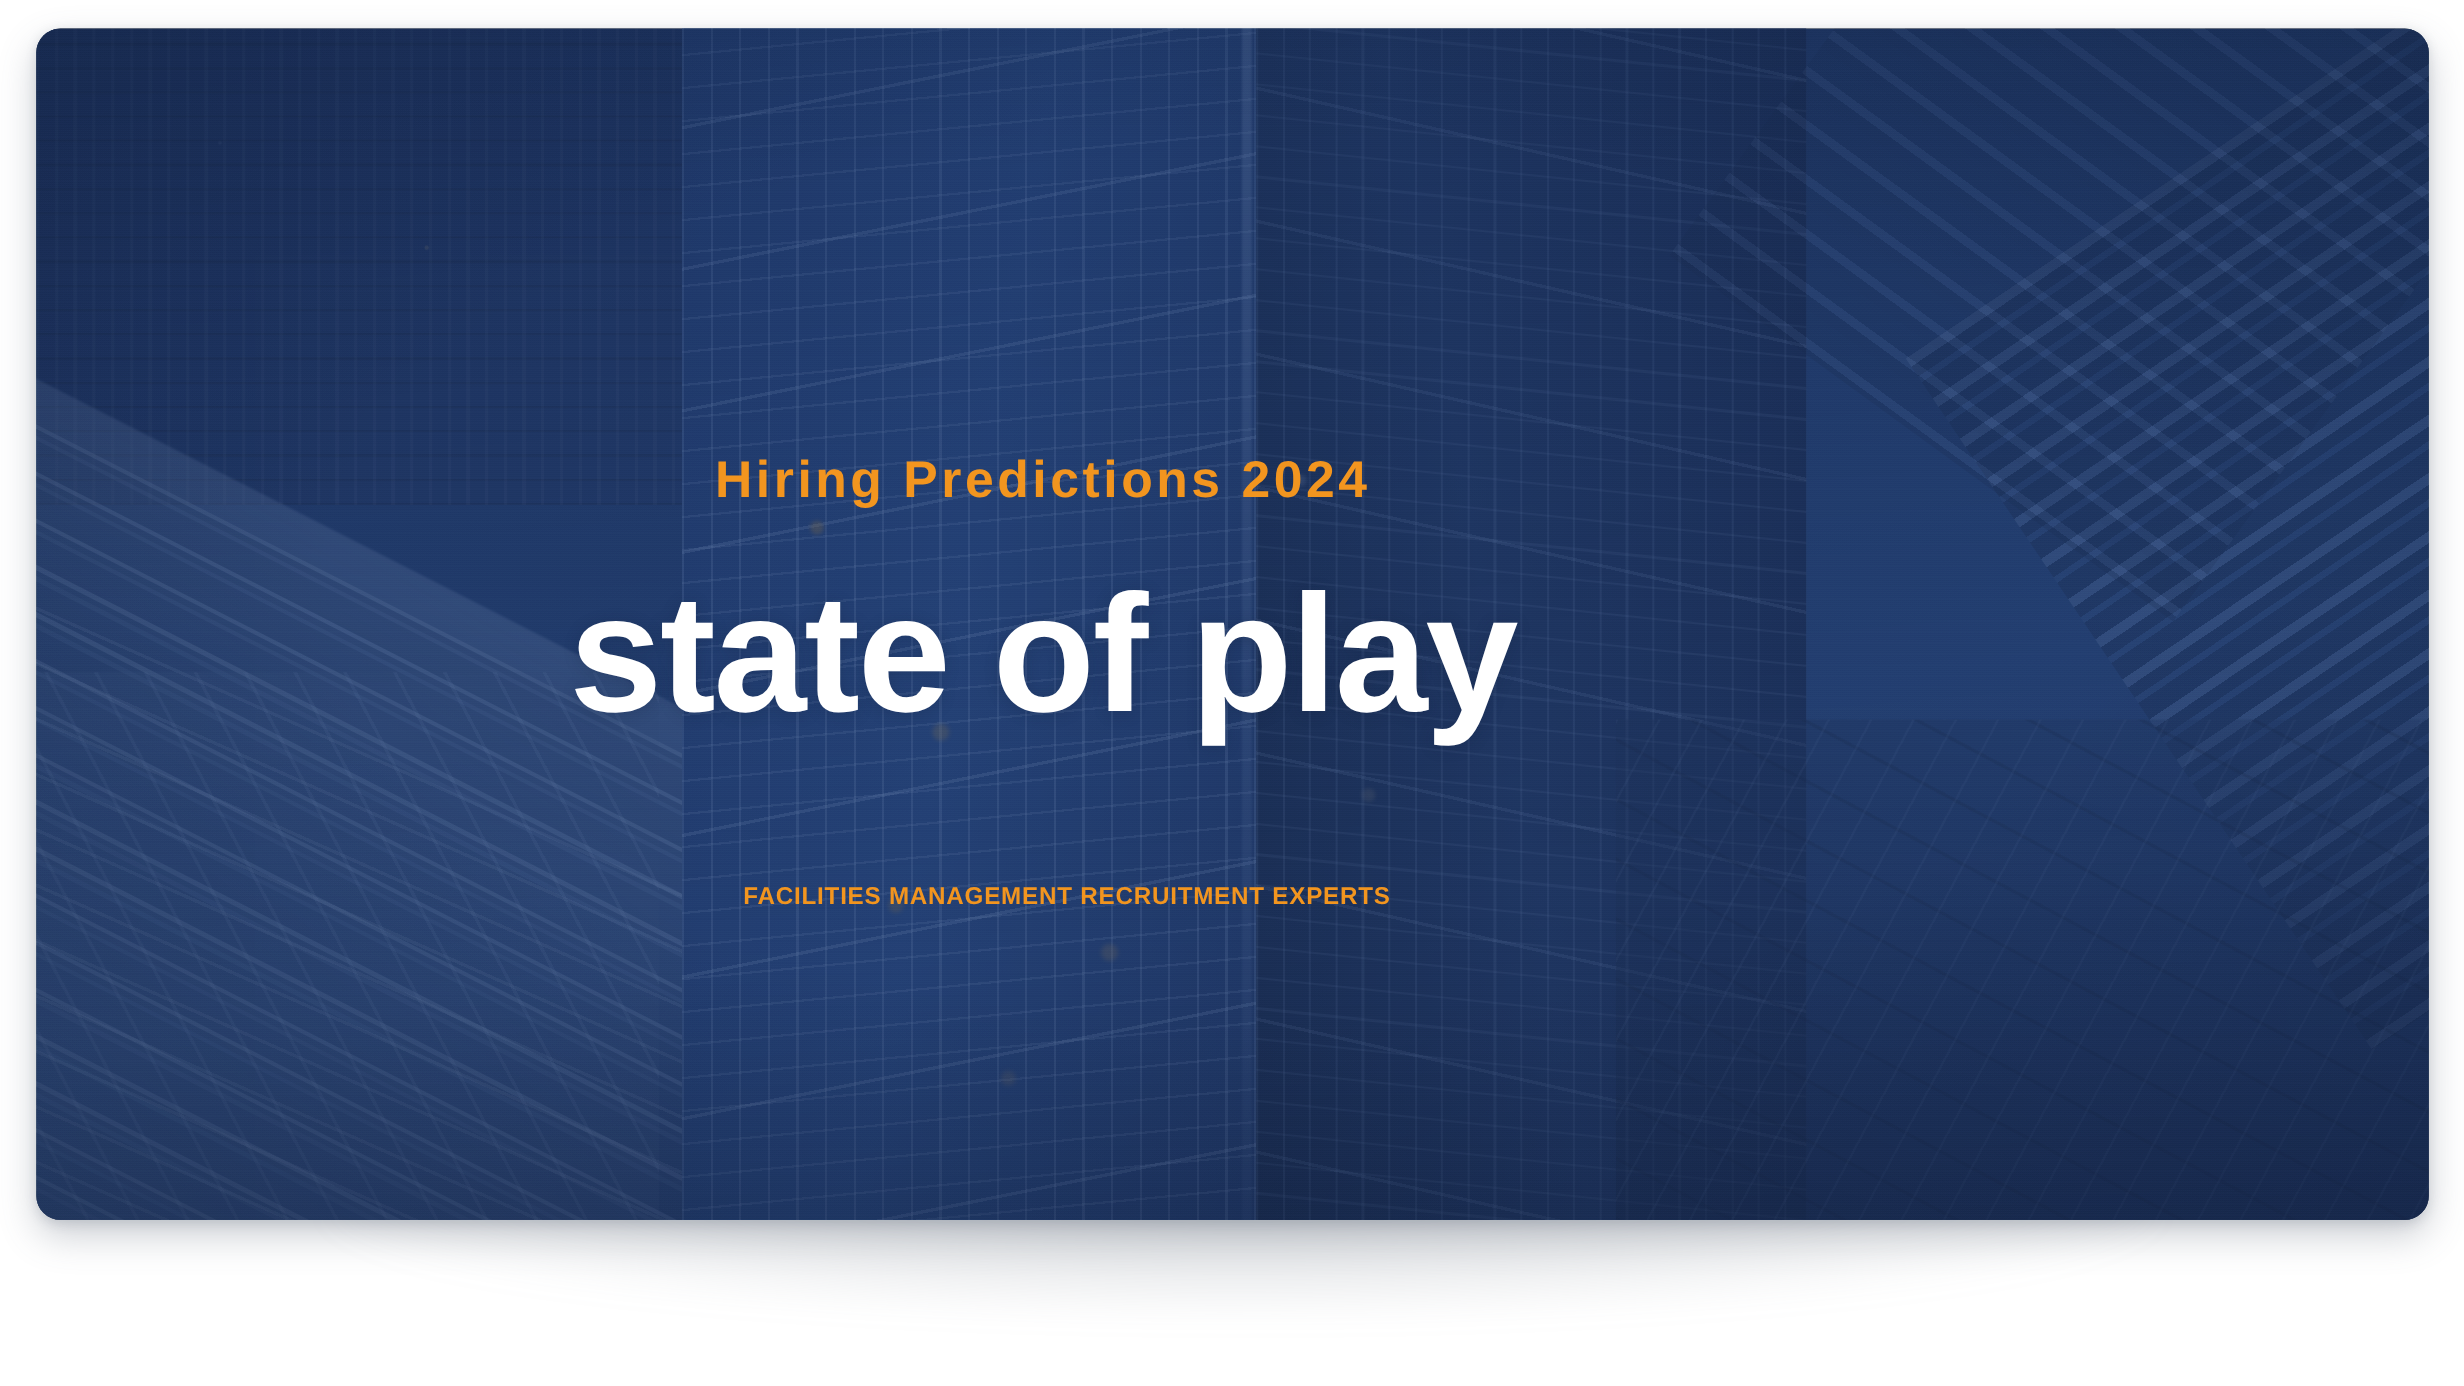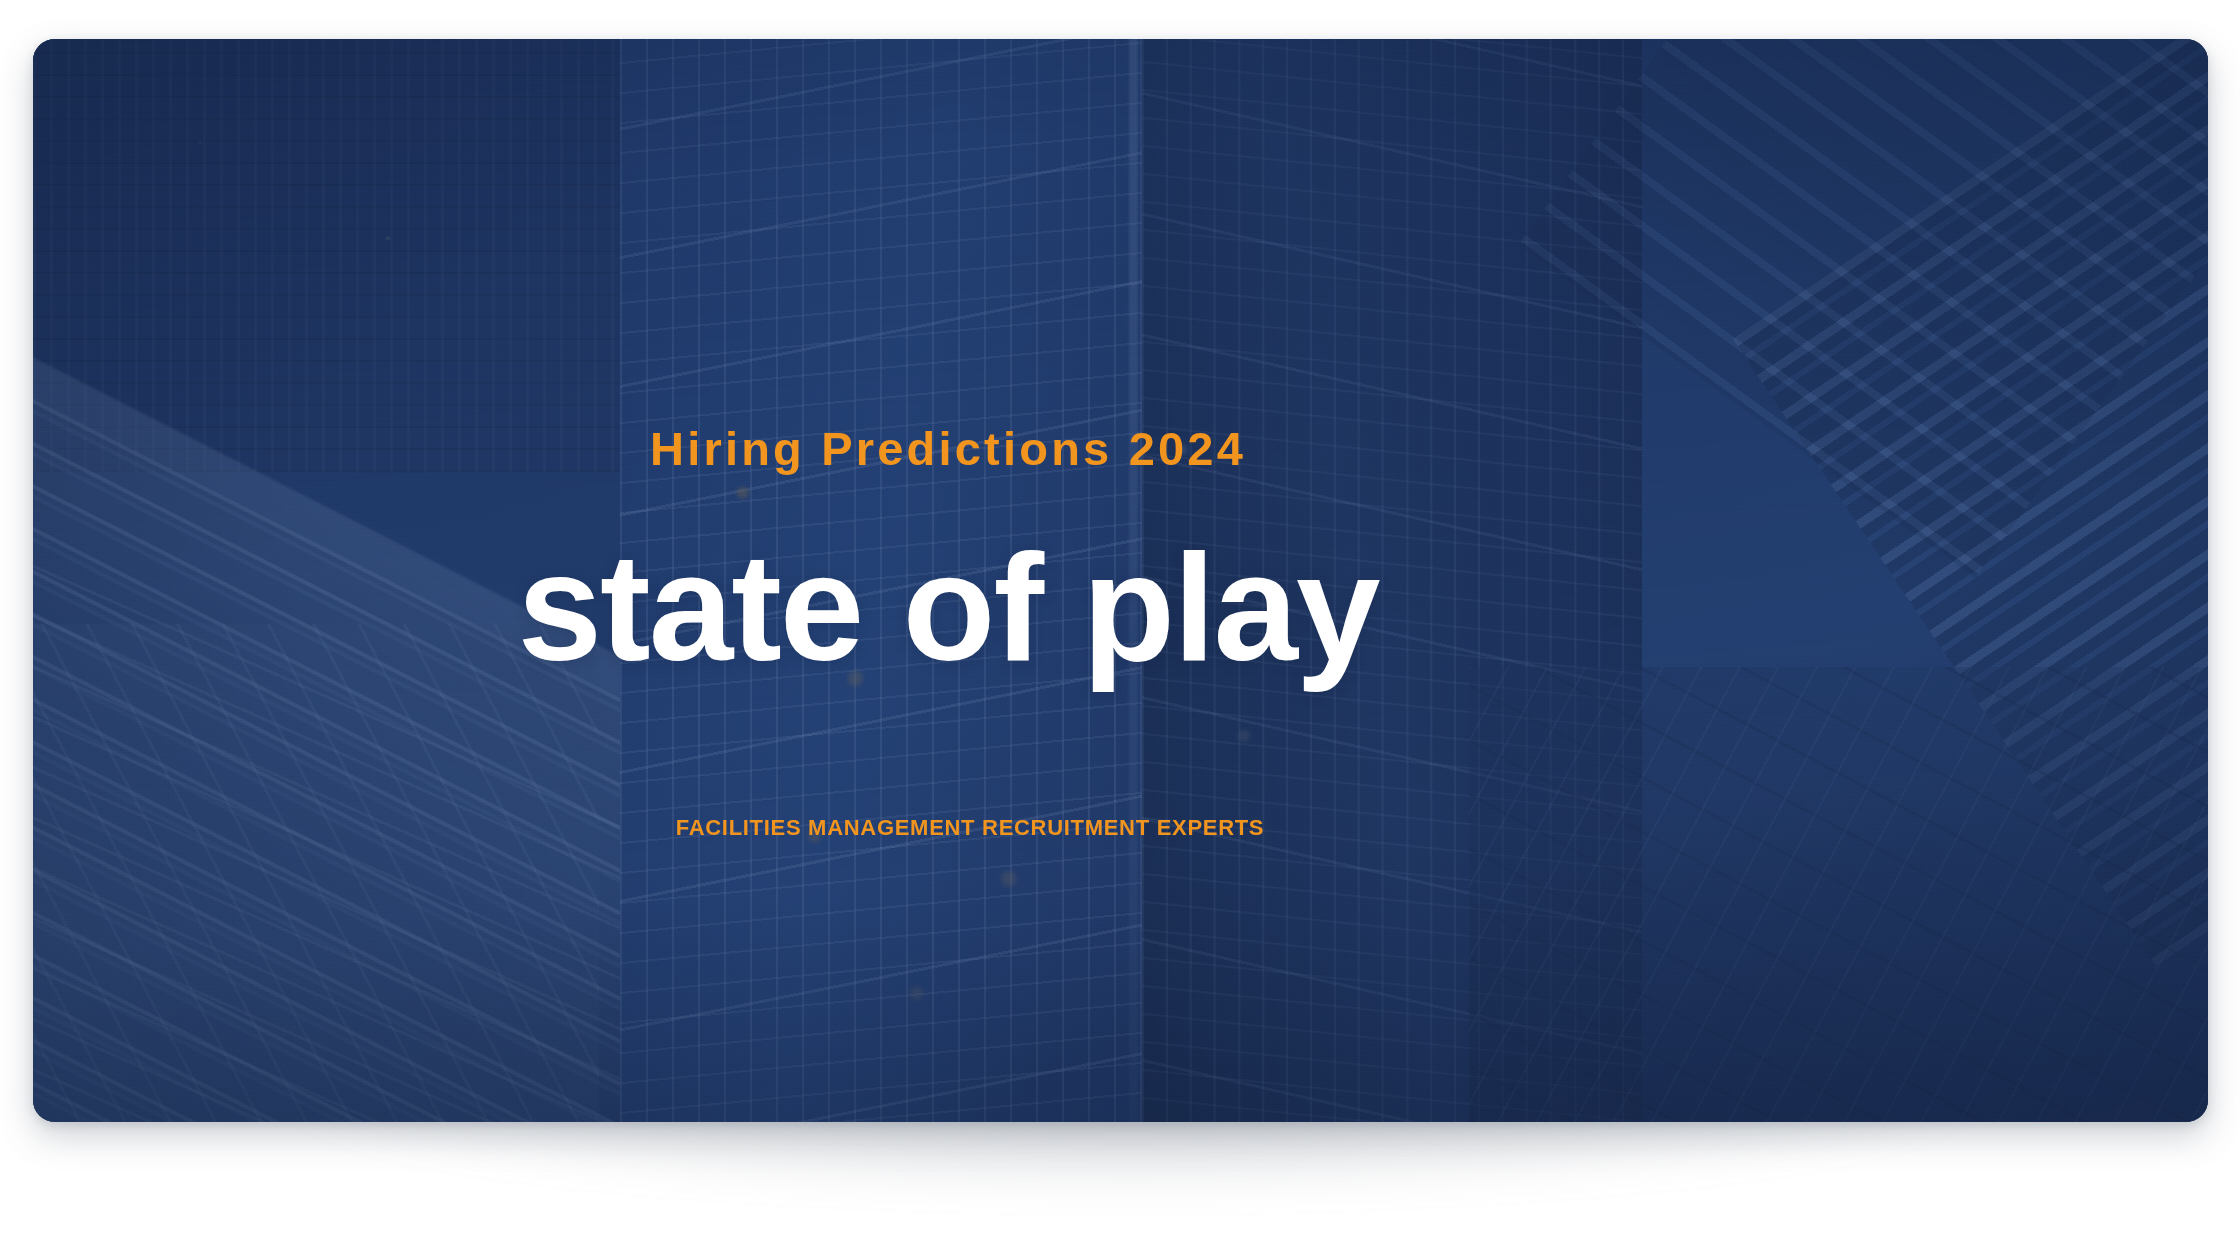--- a/index.html
+++ b/index.html
@@ -27,21 +27,21 @@
         rgba(120,128,140,0.30) 0%,
         rgba(120,128,140,0.18) 38%,
         rgba(120,128,140,0.07) 62%,
         rgba(120,128,140,0.0) 80%);
     filter:blur(16px);
   }
 
   
   .slide-card {
     position:absolute;
-    left:33px; top:39px;
+    left:33px; top:26px;
     width:2175px; height:1083px;
     border-radius:22px;
     overflow:hidden;
     background:#404040;
     box-shadow:0 14px 34px rgba(90,100,115,0.30),
                0 3px 10px rgba(90,100,115,0.18);
   }
 
   
   .photo { position:absolute; inset:0; overflow:hidden; }

